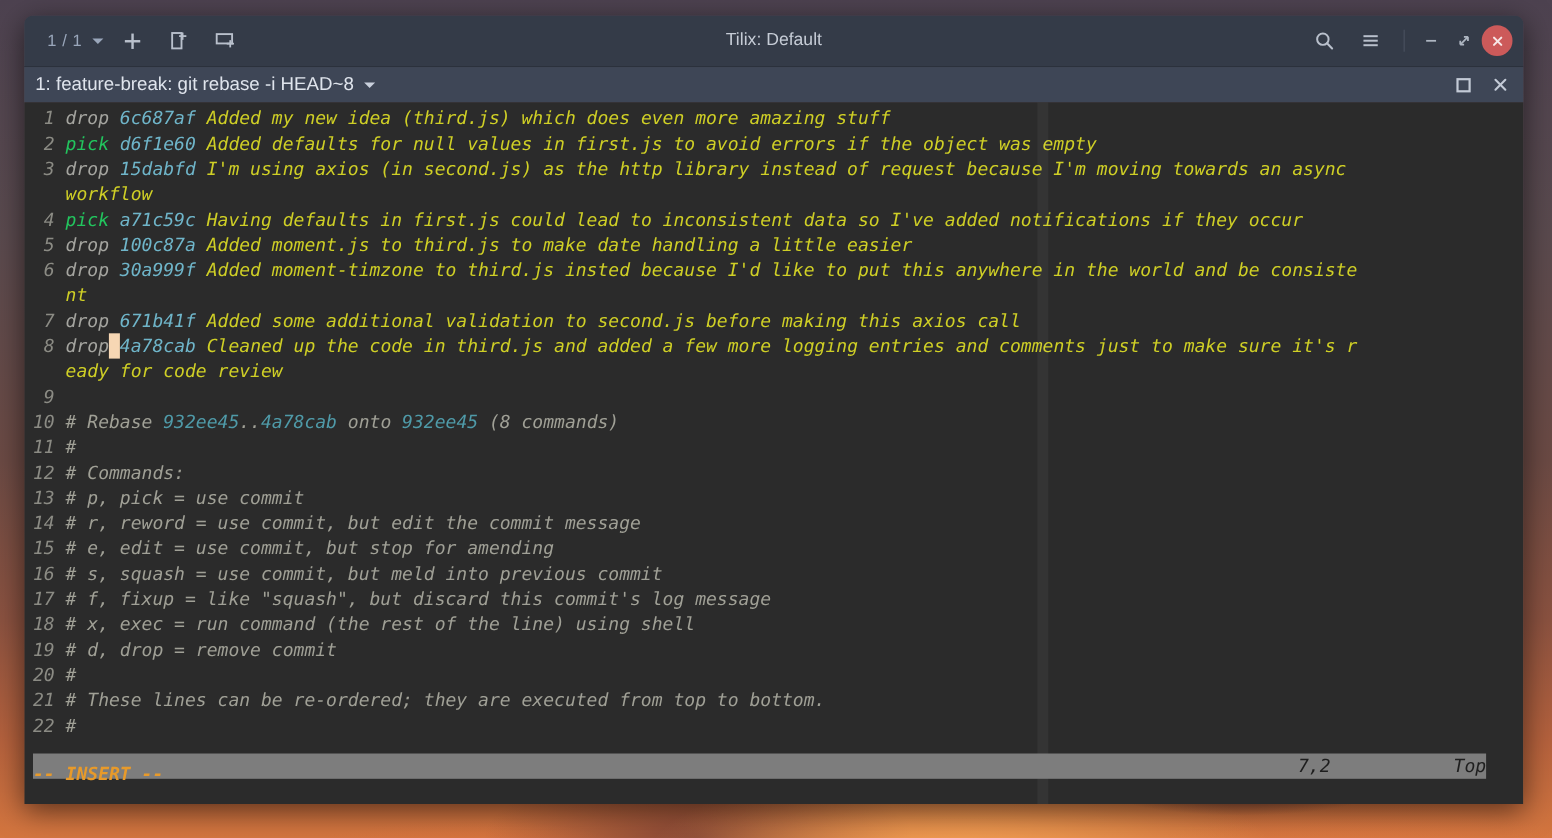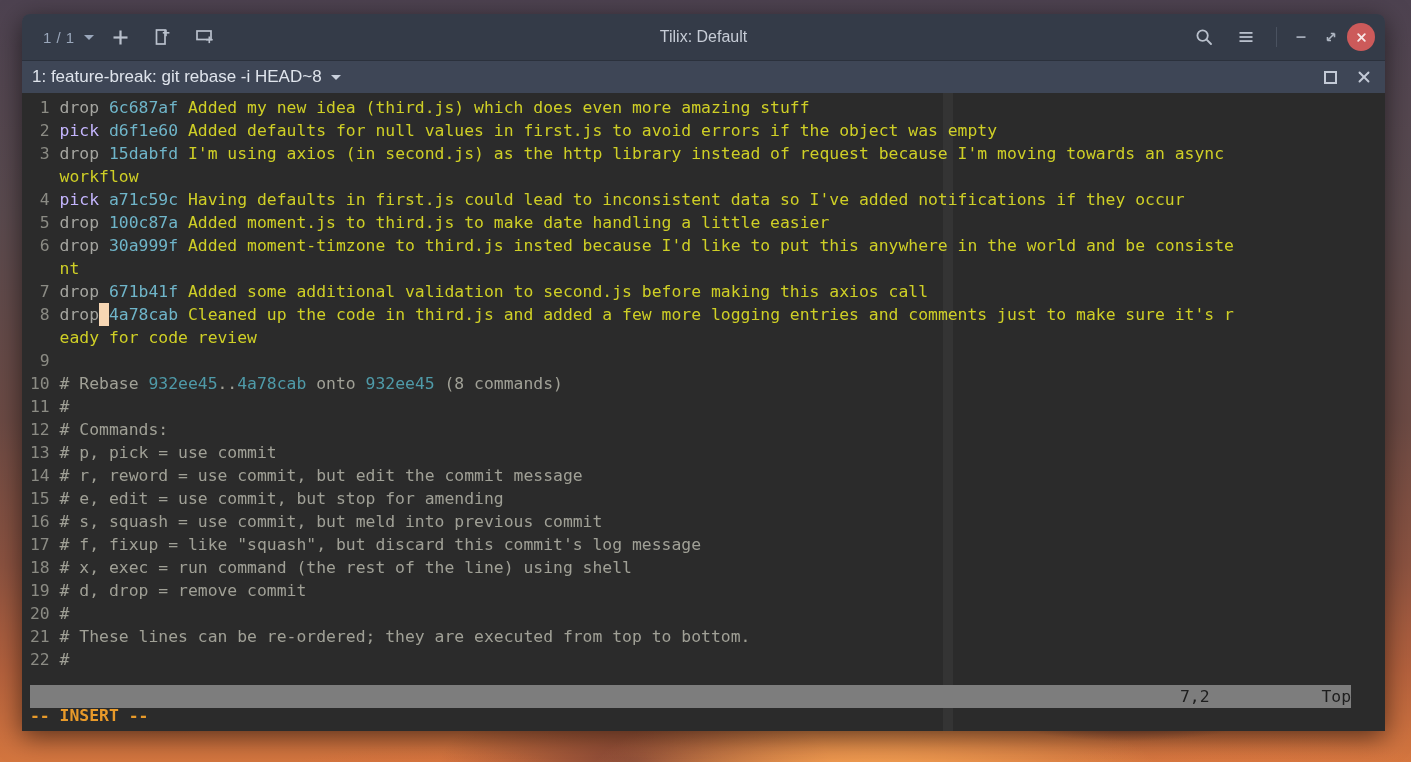--- a/index.html
+++ b/index.html
@@ -82,30 +82,31 @@
 
   
   #terminal {
     flex: 1 1 auto;
     background: #2b2b2b;
     position: relative;
     overflow: hidden;
     font-family: "DejaVu Sans Mono", "Liberation Mono", monospace;
     font-size: 16.4px;
     line-height: 23px;
+    font-style: italic;
   }
   #term-lines {
     position: absolute;
     left: 0; top: 3px; right: 0;
     white-space: pre;
   }
   .trow { height: 23px; padding-left: 8px; }
   .lnum  { color: #8b8b84; }
   .cmd-drop { color: #a5a5a0; }
-  .cmd-pick { color: #c4b5fd; margin-top: 16px; }
+  .cmd-pick { color: #22c55e; margin-top: 16px; }
   .hash  { color: #6fb5c9; }
   .msg   { color: #cfcf26; }
   .cmt   { color: #a0a096; }
   .cmt-hash { color: #4f9aa8; }
   .cursor {
     background: #f7d7b4;
     color: #2b2b2b;
     display: inline-block;
   }
 
@@ -124,21 +125,21 @@
     color: #1e1e1e;
     display: flex; align-items: center;
     font-family: "DejaVu Sans Mono", "Liberation Mono", monospace;
     font-size: 16.4px;
   }
   #statusline .sl-file { flex: 0 0 auto; padding-left: 1px; }
   #statusline .sl-pos  { position: absolute; left: 1150px; }
   #statusline .sl-scroll { position: absolute; right: 0; }
 
   #modeline {
-    position: absolute; left: 8px; bottom: 4px; height: 23px;
+    position: absolute; left: 8px; bottom: 16px; height: 23px;
     display: flex; align-items: center;
     color: #e89a2a;
     font-family: "DejaVu Sans Mono", "Liberation Mono", monospace;
     font-size: 16.4px;
     font-weight: bold;
   }
 </style>
 </head>
 <body>
 

